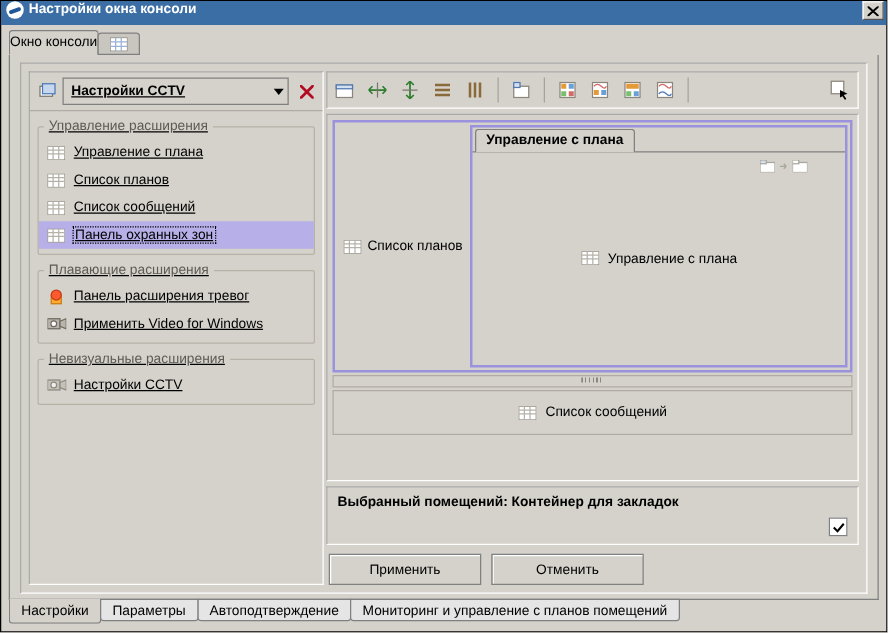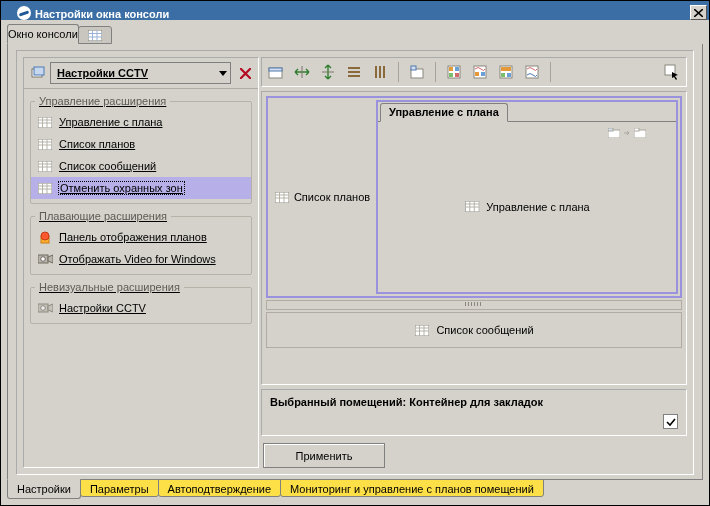--- a/index.html
+++ b/index.html
@@ -20,22 +20,22 @@
     border: 1px solid #000;
     box-sizing: border-box;
     display: flex;
     flex-direction: column;
   }
   .titlebar {
     height: 19px;
     background: linear-gradient(#3a6ea5, #3a6ea5);
     background-color: #205897;
     display: flex;
-    align-items: flex-end;
-    padding: 0 2px 0 16px;
+    align-items: flex-start;
+    padding: 0 2px 0 4px;
     color: #fff;
     font-weight: bold;
   }
   .titlebar .icon {
     width: 14px;
     height: 14px;
     margin-right: 4px;
     background: #fff;
     border-radius: 7px;
     position: relative;
@@ -368,21 +368,21 @@
     background: #d5d2cb;
     padding: 3px 9px;
     border-radius: 0 0 3px 3px;
     margin-right: -1px;
     height: 20px;
     box-sizing: border-box;
     display:flex;
     align-items:flex-start;
   }
   .bottom-tab.inactive {
-    background: #fde047;
+    background: #e5e5e5;
     border-top: 1px solid #808080;
     height: 18px;
   }
   .sel-dots .lbl { outline: 1px dotted #000; outline-offset: 0px; padding:0 1px; }
 </style>
 </head>
 <body>
 
 <div class="window">
 
@@ -481,44 +481,44 @@
               <div class="item selected sel-dots">
                 <span class="ico">
                   <svg width="14" height="11" viewBox="0 0 14 11">
                       <rect x="0" y="0" width="14" height="11" fill="#fff" stroke="#8a867d"></rect>
                       <line x1="0" y1="3" x2="14" y2="3" stroke="#b6b2a8"></line>
                       <line x1="0" y1="6" x2="14" y2="6" stroke="#b6b2a8"></line>
                       <line x1="4.5" y1="0" x2="4.5" y2="11" stroke="#b6b2a8"></line>
                       <line x1="9" y1="0" x2="9" y2="11" stroke="#b6b2a8"></line>
                     </svg>
                 </span>
-                <span class="lbl">Отменить охранных зон</span>
+                <span class="lbl">Панель охранных зон</span>
               </div>
             </fieldset>
 
             <fieldset class="grp">
               <legend>Плавающие расширения</legend>
               <div class="item">
                 <span class="ico">
                   <svg width="14" height="13" viewBox="0 0 14 13">
                       <rect x="3" y="5" width="8" height="7" fill="#ffac30" stroke="#c97a10"></rect>
                       <ellipse cx="7" cy="5" rx="4" ry="4" fill="#ff5a2f" stroke="#c33b18"></ellipse>
                     </svg>
                 </span>
-                <span class="lbl">Панель отображения планов</span>
+                <span class="lbl">Панель расширения тревог</span>
               </div>
               <div class="item">
                 <span class="ico">
                   <svg width="15" height="12" viewBox="0 0 15 12">
                       <rect x="0" y="2" width="10" height="8" fill="#b9b5ac" stroke="#6e6a61"></rect>
                       <circle cx="5" cy="6" r="2.3" fill="#fff" stroke="#6e6a61"></circle>
                       <polygon points="10,4 15,2 15,10 10,8" fill="#b9b5ac" stroke="#6e6a61"></polygon>
                     </svg>
                 </span>
-                <span class="lbl">Отображать Video for Windows</span>
+                <span class="lbl">Применить Video for Windows</span>
               </div>
             </fieldset>
 
             <fieldset class="grp">
               <legend>Невизуальные расширения</legend>
               <div class="item">
                 <span class="ico">
                   <svg width="15" height="12" viewBox="0 0 15 12">
                       <rect x="0" y="2" width="10" height="8" fill="#c4c1b8" stroke="#8d8a81"></rect>
                       <circle cx="5" cy="6" r="2.3" fill="#eee" stroke="#8d8a81"></circle>
@@ -692,20 +692,23 @@
                 <svg width="10" height="10" viewBox="0 0 10 10">
                     <path d="M1 5 L4 8 L9 2" stroke="#000" stroke-width="1.6" fill="none"></path>
                   </svg>
               </span>
             </div>
           </div>
 
           <div class="btn-row">
             <div class="btn">
               <span>Применить</span>
+            </div>
+            <div class="btn">
+              <span>Отменить</span>
             </div>
           </div>
 
         </div>
       </div>
     </div>
 
     <div class="bottom-tabs">
       <div class="bottom-tab">
         <span>Настройки</span>

